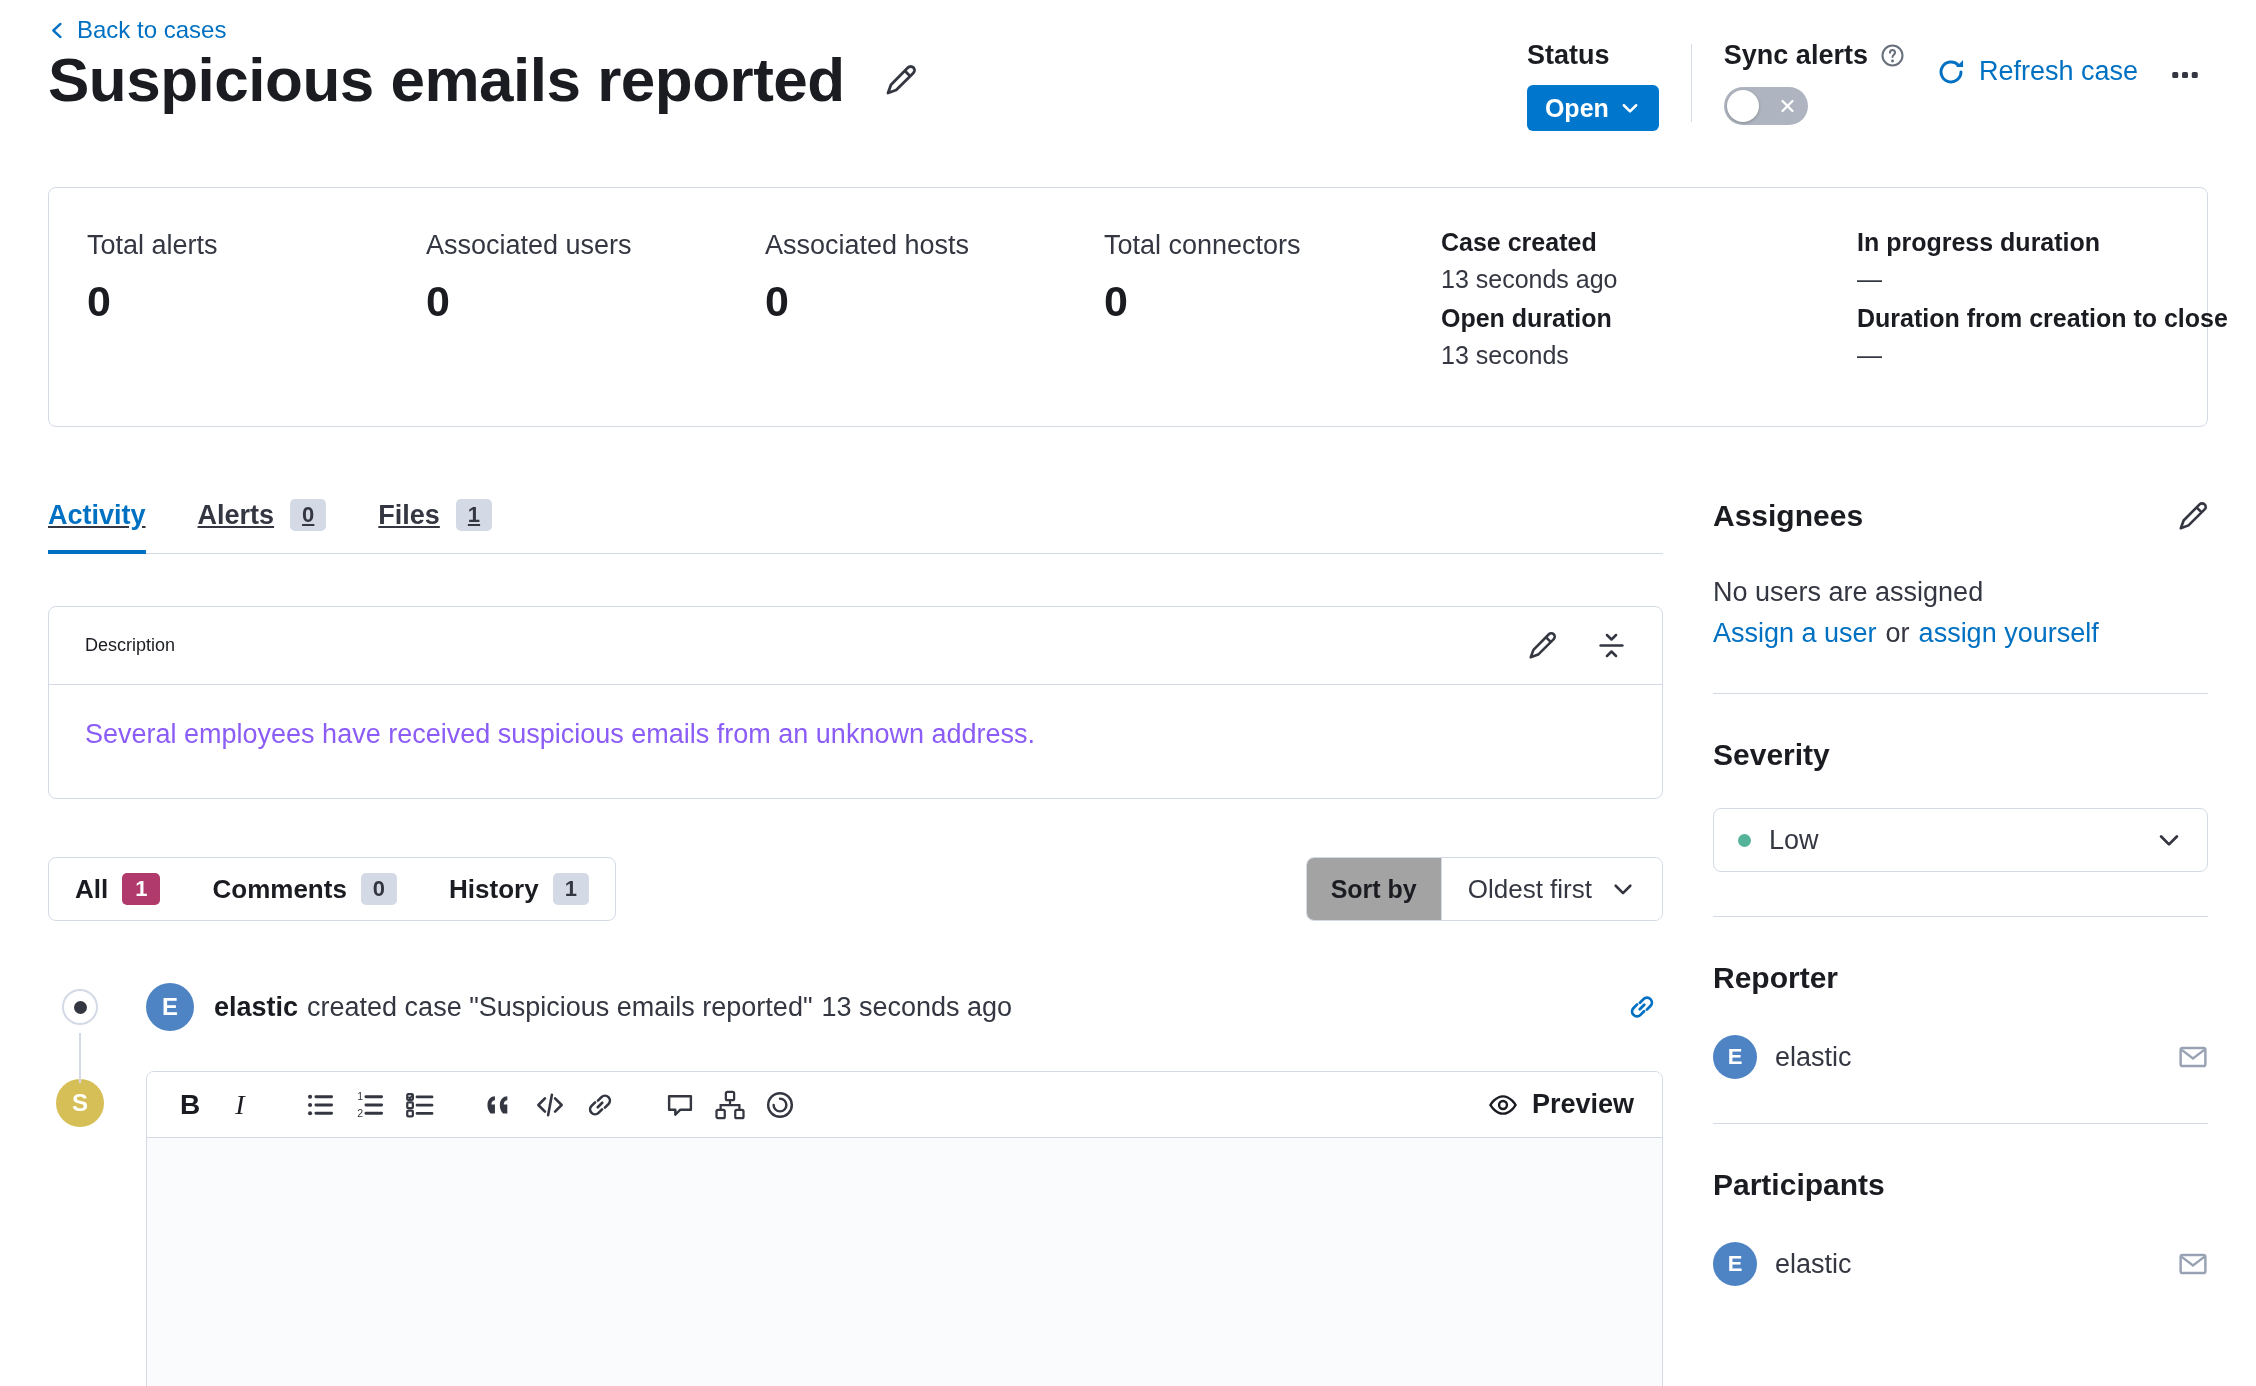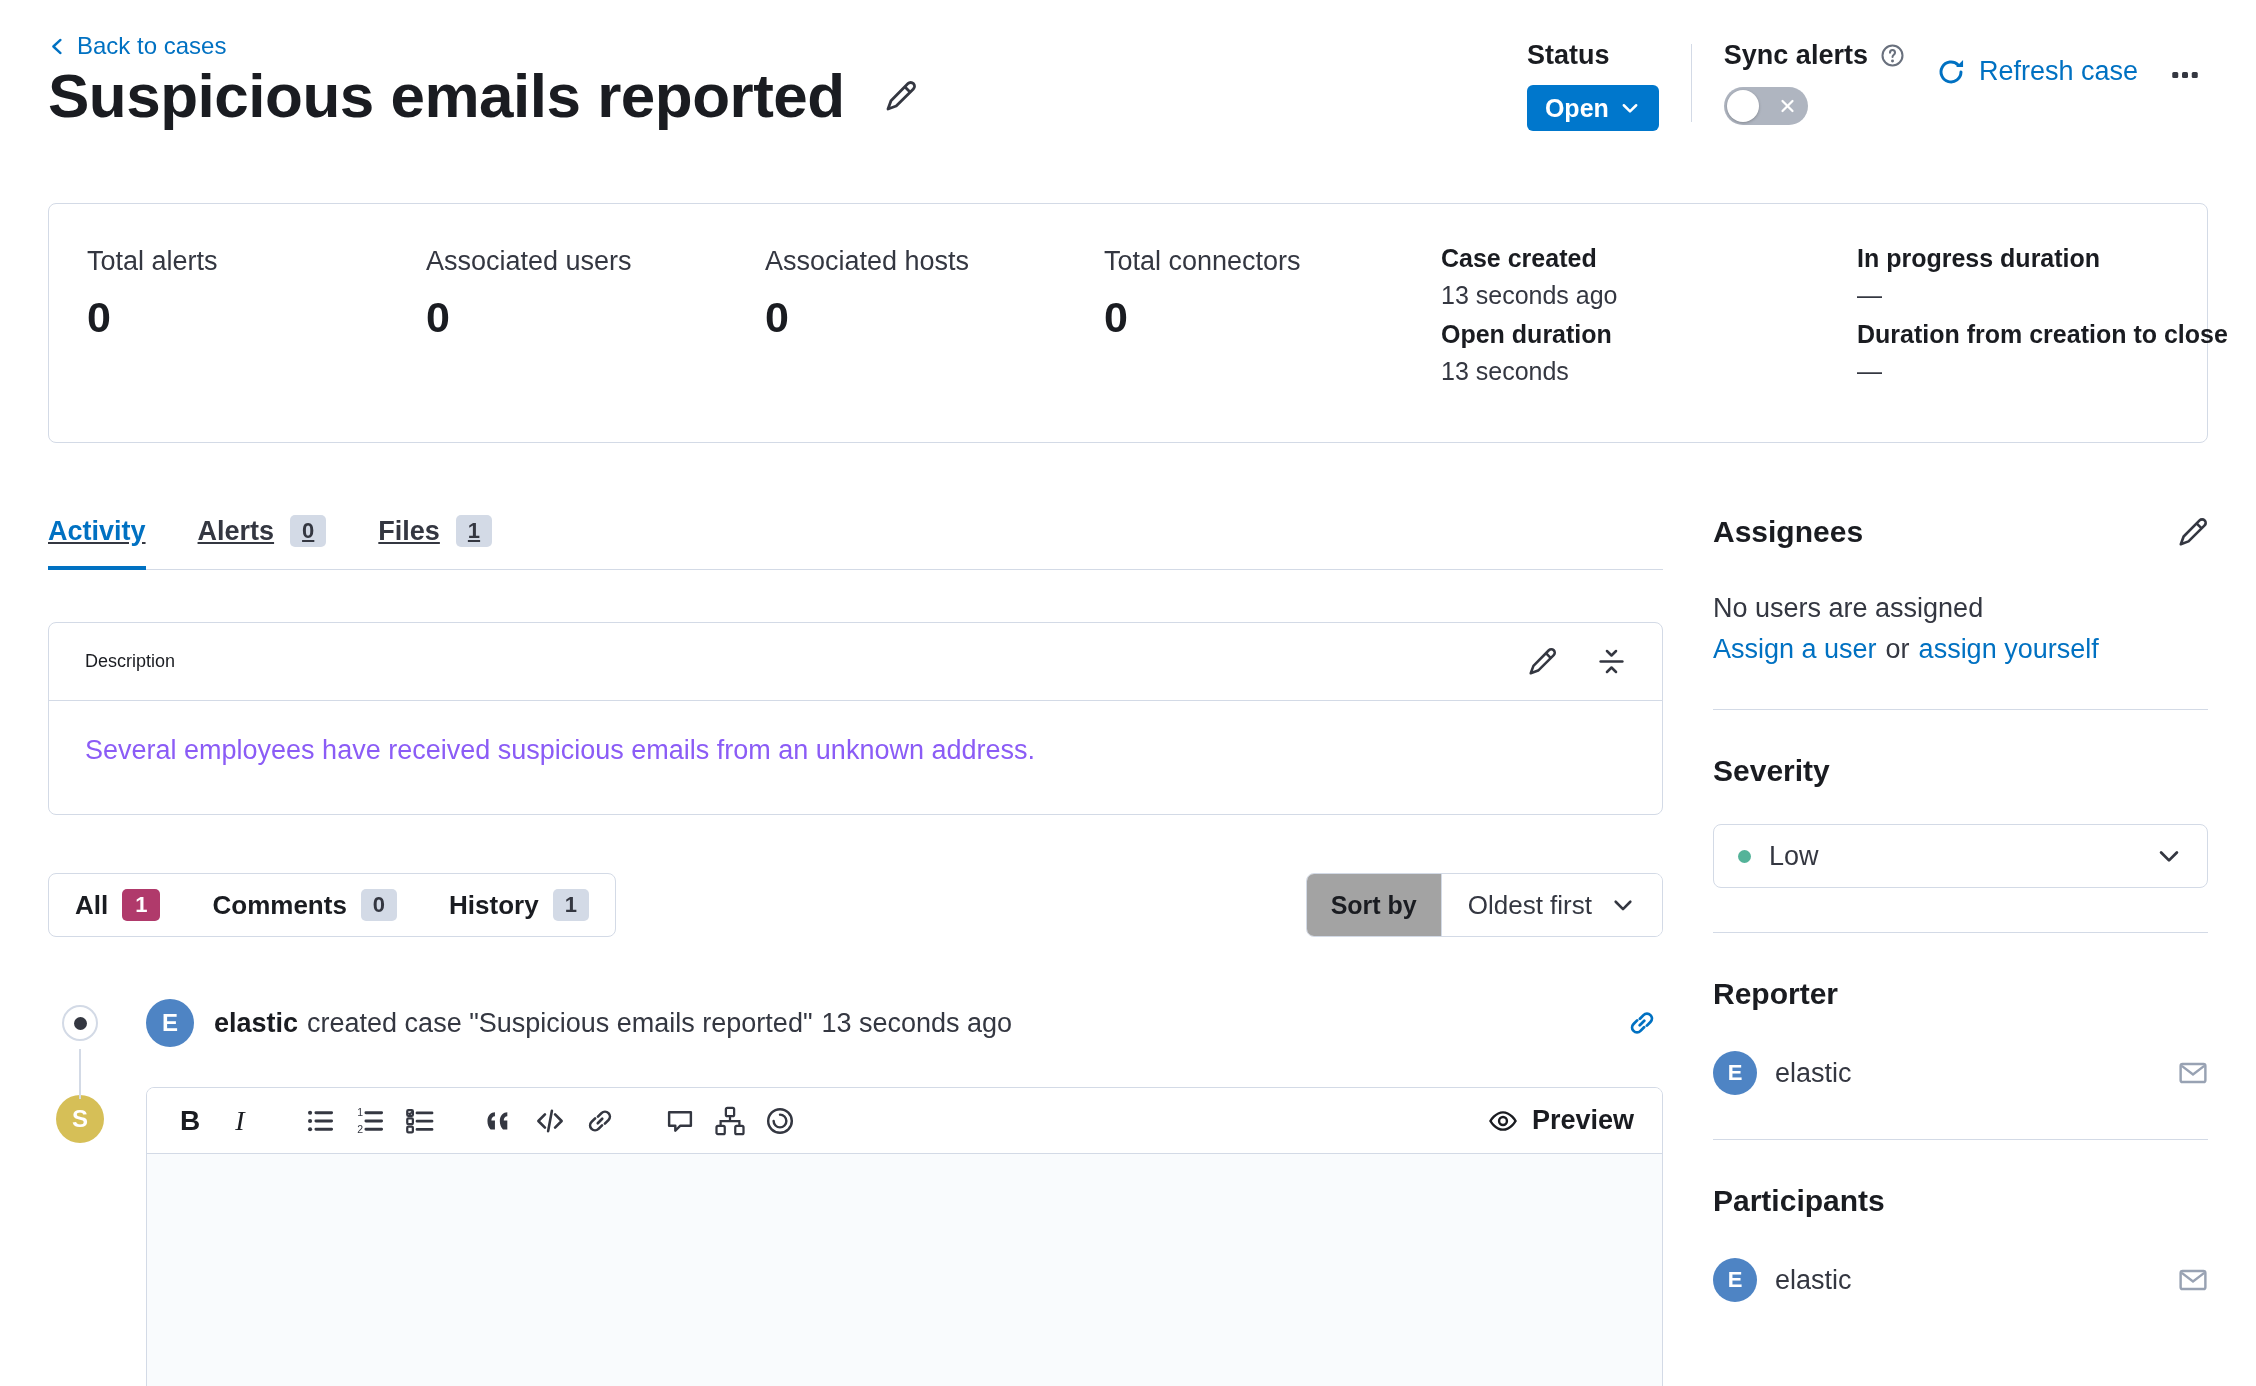--- a/index.html
+++ b/index.html
@@ -6,21 +6,21 @@
   html,body { width:2256px; height:1386px; }
   body {
     font-family: "Liberation Sans", "DejaVu Sans", sans-serif;
     color:#343741; background:#ffffff; overflow:hidden; position:relative;
   }
   .page { padding:0 48px; position:relative; }
   svg { display:block; }
   .clickable { cursor:pointer; }
 
   
-  .back-link { display:inline-flex; align-items:center; gap:10px; margin-top:32px;
+  .back-link { display:inline-flex; align-items:center; gap:10px; margin-top:16px;
     color:#0071c2; font-size:24px; font-weight:500; }
   .title-row { display:flex; align-items:center; gap:40px; }
   .page-title { font-size:62px; font-weight:700; color:#1a1c21; letter-spacing:-0.5px; }
   .title-edit { color:#343741; }
 
   .header-controls { position:absolute; top:40px; right:56px; display:flex; align-items:flex-start; gap:32px; }
   .hc-label { font-size:27px; font-weight:700; color:#1a1c21; }
   .status-btn { margin-top:14px; background:#0077cc; color:#fff; border:none; border-radius:6px;
     height:46px; padding:0 18px; display:inline-flex; align-items:center; gap:10px;
     font-size:25px; font-weight:600; font-family:inherit; }

